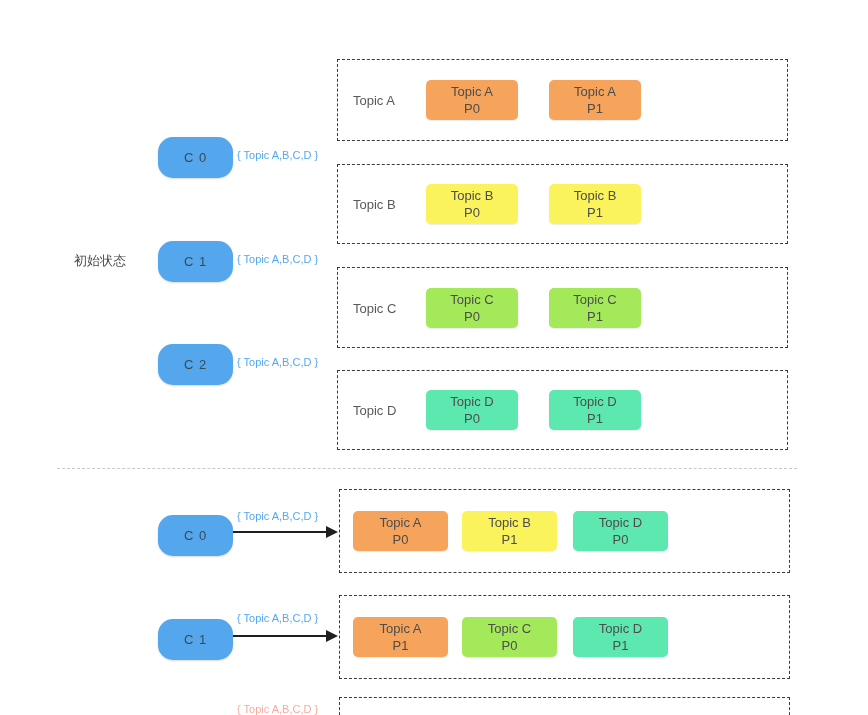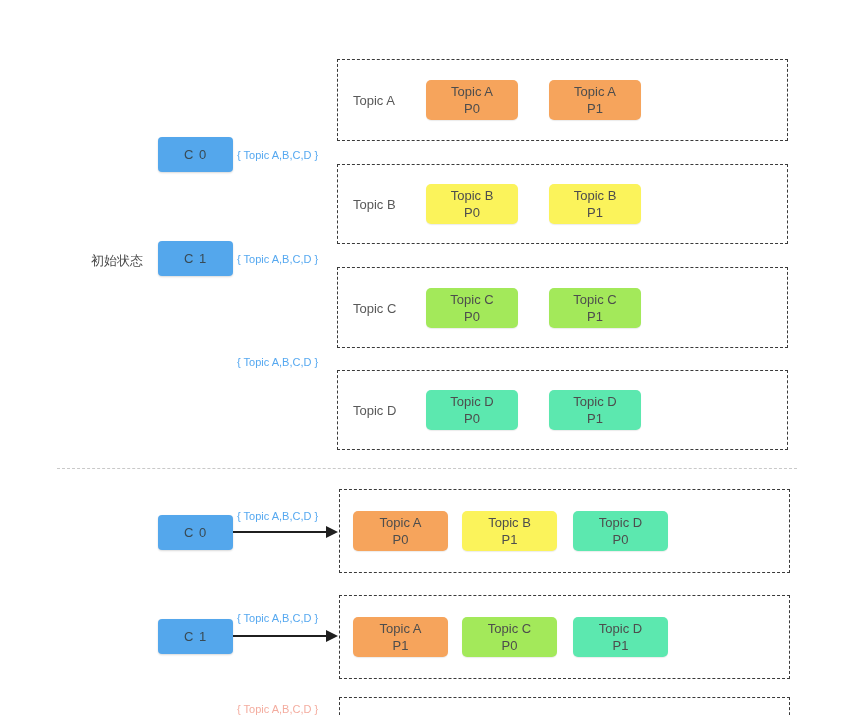--- a/index.html
+++ b/index.html
@@ -3,21 +3,21 @@
 <meta charset="utf-8">
 <style>
   html,body{margin:0;padding:0;background:#ffffff;}
   #stage{
     position:relative;width:868px;height:715px;overflow:hidden;background:#ffffff;
     font-family:"Liberation Sans","DejaVu Sans",sans-serif;
   }
   .abs{position:absolute;}
   .side-label{font-size:13px;color:#4a4a4a;text-align:center;line-height:18px;}
   .consumer{
-    width:75px;height:35px;border-radius:4px;
+    width:75px;height:41px;border-radius:15px;
     display:flex;align-items:center;justify-content:center;
     font-size:13px;color:#394a54;letter-spacing:1px;
     box-shadow:0 1px 2px rgba(0,0,0,0.15);
   }
   .sub{font-size:11px;white-space:nowrap;line-height:16px;}
   .tcontainer{
     border:1px dashed #3a3a3a;box-sizing:border-box;background:#ffffff;
   }
   .tname{
     position:absolute;left:15px;top:50%;transform:translateY(-50%);
@@ -38,28 +38,29 @@
     border-left:12px solid #1f1f1f;border-top:6px solid transparent;border-bottom:6px solid transparent;
   }
   .p1{left:88px;} .p2{left:211px;}
   .q1{left:13px;} .q2{left:122px;} .q3{left:233px;}
 </style>
 </head>
 <body>
 
 <div id="stage">
 
-  <div class="abs side-label" style="left:73px;top:252px;width:88px;">初始状态</div>
+  <div class="abs side-label" style="left:56px;top:252px;width:88px;">初始状态</div>
 
   <div class="abs consumer" style="left: 158px; top: 137px; background-color: rgb(84, 167, 236);">C 0</div>
   <div class="abs sub" style="left: 237px; top: 147px; color: rgb(85, 168, 240);">{ Topic A,B,C,D }</div>
 
   <div class="abs consumer" style="left: 158px; top: 241px; background-color: rgb(84, 167, 236);">C 1</div>
   <div class="abs sub" style="left: 237px; top: 251px; color: rgb(85, 168, 240);">{ Topic A,B,C,D }</div>
 
+  <div class="abs consumer" style="left: 158px; top: 344px; background-color: rgb(84, 167, 236);">C 2</div>
   <div class="abs sub" style="left: 237px; top: 354px; color: rgb(85, 168, 240);">{ Topic A,B,C,D }</div>
 
   <div class="abs tcontainer" style="left:337px;top:59px;width:451px;height:82px;">
     <div class="tname">Topic A</div>
     <div class="part p1" style="background-color: rgb(246, 164, 92);">
       <span>Topic A</span>
       <span>P0</span>
     </div>
     <div class="part p2" style="background-color: rgb(246, 164, 92);">
       <span>Topic A</span>

